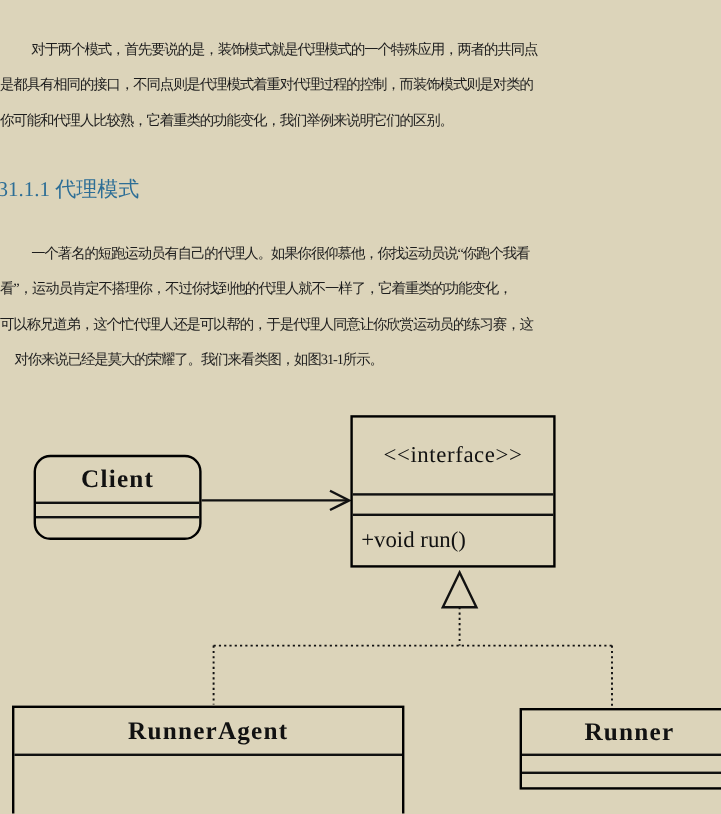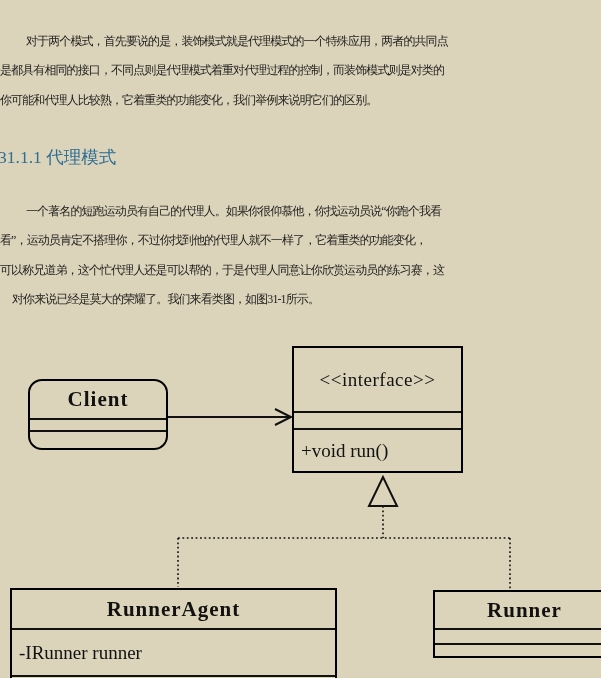--- a/index.html
+++ b/index.html
@@ -82,23 +82,20 @@
     <div class="comp divided" style="height:17px;"></div>
     <div class="comp divided" style="height:43px;">
       <span class="member">+void run()</span>
     </div>
   </div>
 
   <div class="uml-box" style="left:10px; top:588px; width:327px; height:96px;">
     <div class="comp center" style="height:38px;border-radius:19px;">
       <span class="cls-name">RunnerAgent</span>
     </div>
-    <div class="comp divided" style="height:47px;">
-      <span class="member">-IRunner runner</span>
-    </div>
     <div class="comp divided" style="height:7px;"></div>
   </div>
 
   <div class="uml-box" style="left:433px; top:590px; width:183px; height:68px;">
     <div class="comp center" style="height:36px;">
       <span class="cls-name">Runner</span>
     </div>
     <div class="comp divided" style="height:15px;"></div>
     <div class="comp divided" style="height:13px;"></div>
   </div>

